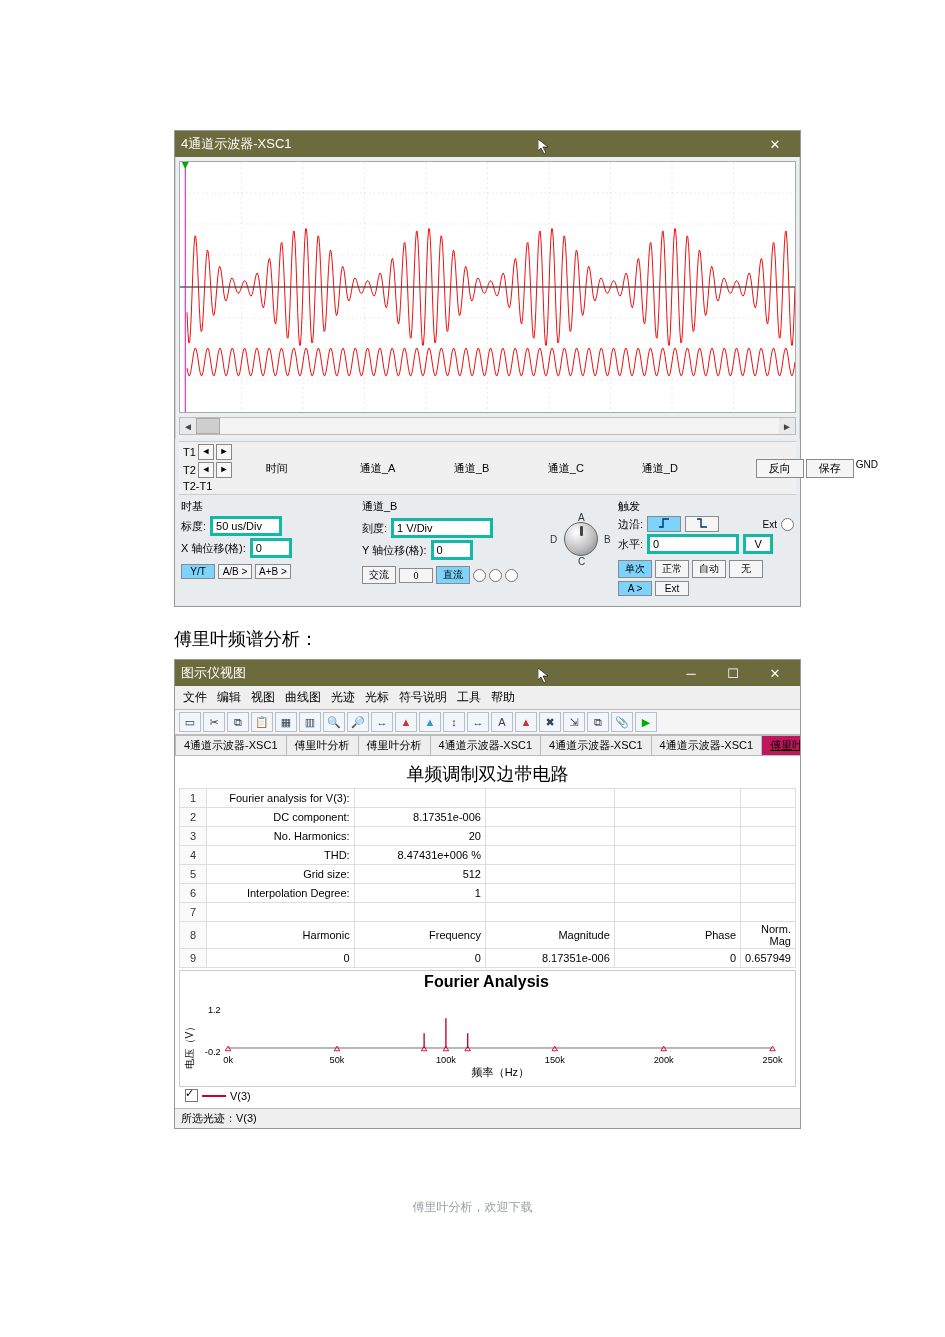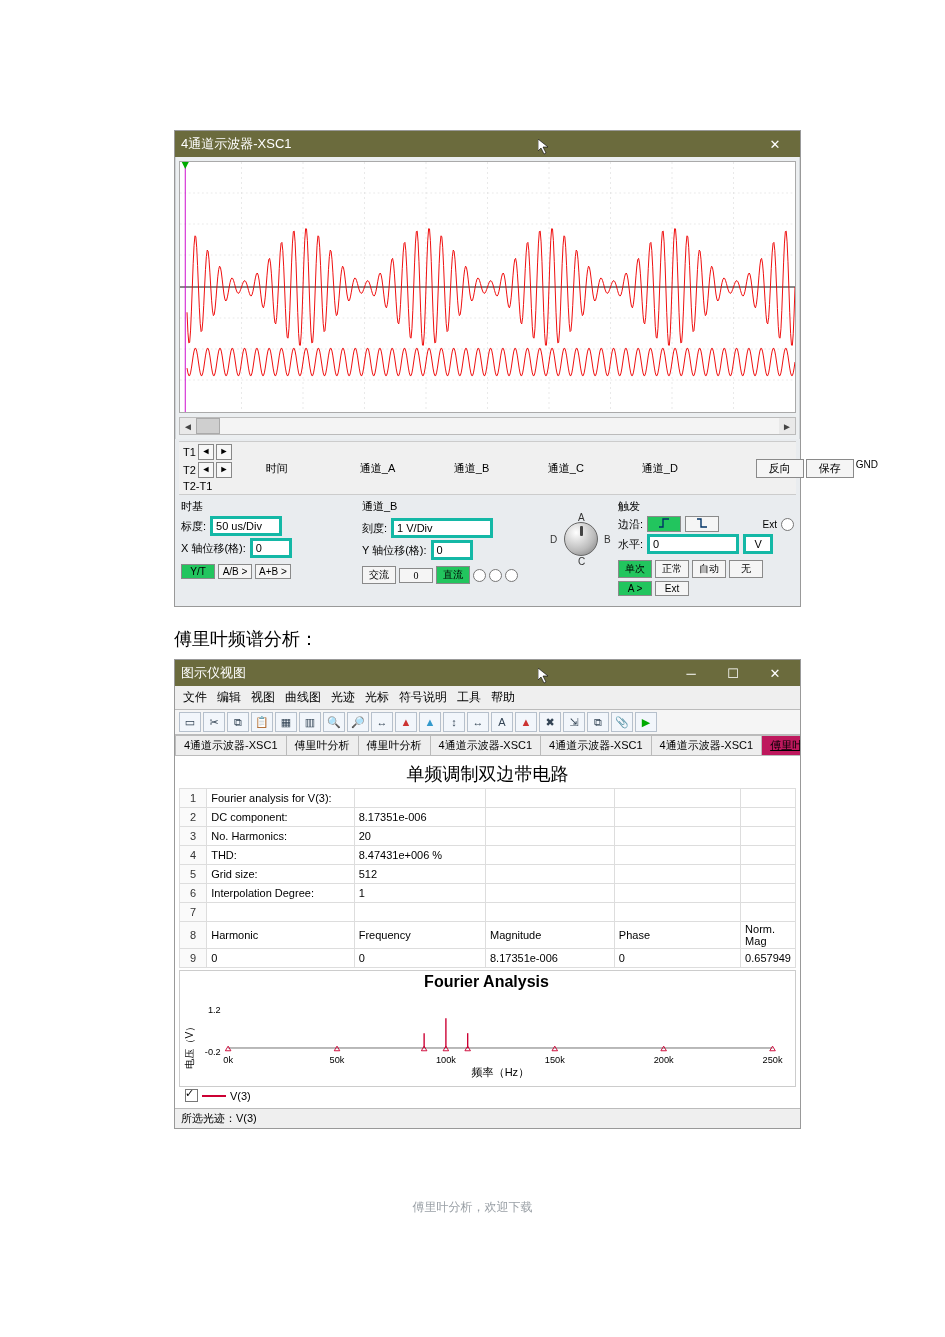--- a/index.html
+++ b/index.html
@@ -94,21 +94,21 @@
     display:flex; flex:1; gap:4px; align-items:flex-start;
     padding-left:10px; font-size:11px;
   }
   .headers .hcol { width: 90px; }
   .rbtns { display:flex; flex-direction:row; gap:2px; margin-left:auto; }
   .btn {
     border:1px solid #8a8a8a; background:#f5f5f5; padding: 1px 6px;
     font-size:11px; text-align:center; min-width:34px;
   }
   .btn.sm { padding:1px 3px; min-width:26px; font-size:10px; }
-  .btn.blue { background:#22c55e; }
+  .btn.blue { background:#7dd3fc; }
   .ctrl-row { display:flex; gap:6px; padding:4px 2px; align-items:flex-start; }
   .group {
     flex:0 0 auto;
   }
   .group .glabel { font-size:11px; margin-bottom:2px; }
   .field-row { display:flex; align-items:center; gap:4px; font-size:11px; margin:2px 0;}
   .input {
     border:3px solid #14b8a6; background:#fff; padding:1px 3px; font-size:11px;
     min-width:60px;
   }
@@ -156,21 +156,21 @@
     margin-right:-1px; white-space:nowrap;
   }
   .tab.active { background:#be185d;text-decoration:underline; }
   .tab-scroll { margin-left:auto; display:flex; gap:2px; padding:0 2px;}
   .grapher-body { background:#fff; padding:0 4px 4px 4px;}
   .plot-title { text-align:center; font-size:18px; font-family:"SimSun",serif; padding:6px 0 2px;}
   .fourier-table {
     border:1px solid #ccc; border-collapse:collapse; width:100%; font-size:11px;
   }
   .fourier-table td {
-    border:1px solid #ddd; padding:1px 4px; height:16px;
+    border:1px solid #ddd; padding:1px 4px; height:16px;text-align:right;
   }
   .fourier-table .rownum { width:20px; text-align:center; color:#333; background:#fafafa;}
   .fourier-table .c1 { width:150px;}
   .fourier-table .c2 { width:130px;}
   .fourier-table .c3 { width:130px;}
   .fourier-table .c4 { width:130px;}
   .fourier-plot {
     border:1px solid #ccc; margin-top:2px; padding:2px 4px 2px 2px;
   }
   .fourier-plot .ptitle { text-align:center; font-weight:bold; font-size:16px; }

